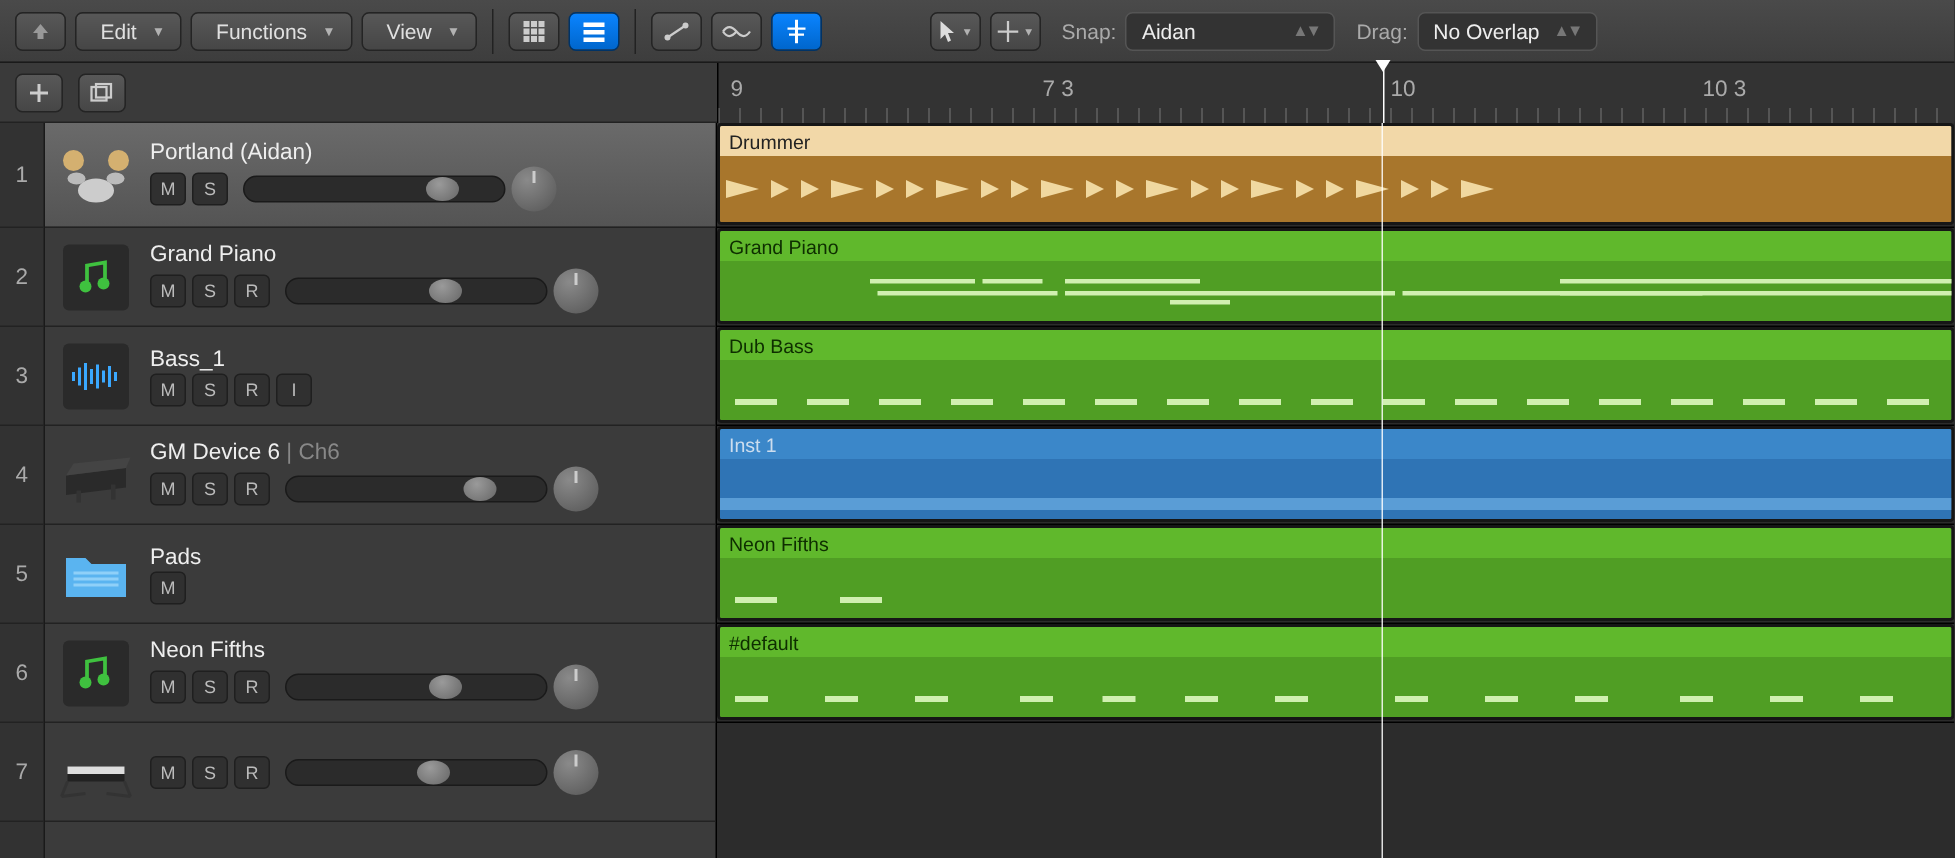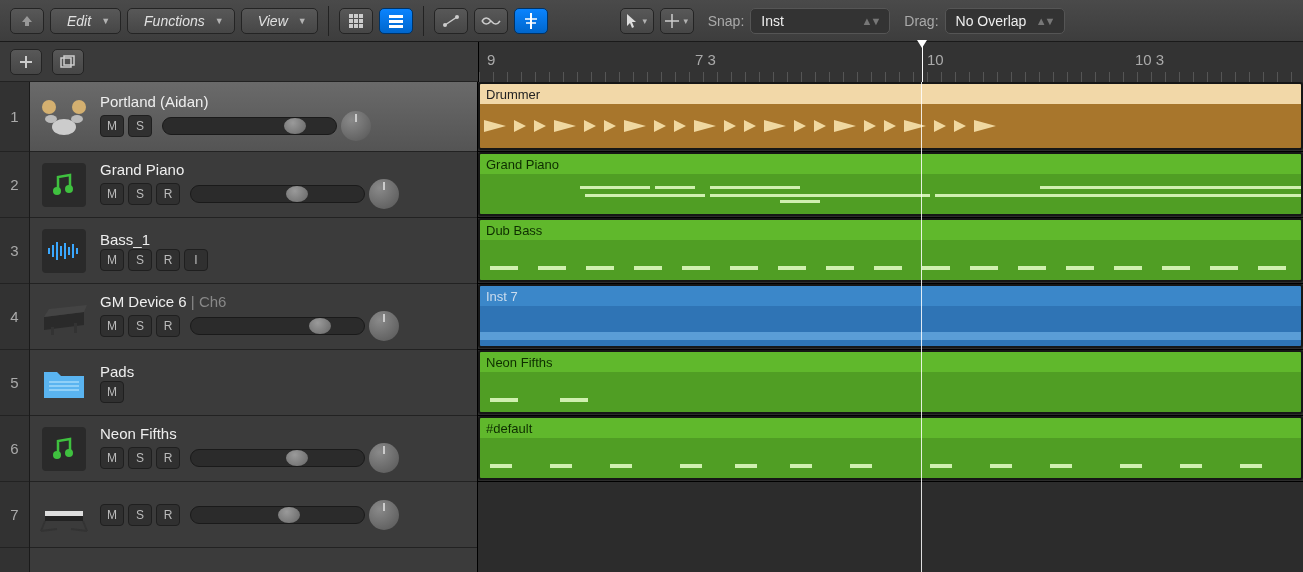--- a/index.html
+++ b/index.html
@@ -3,21 +3,21 @@
 <meta charset="utf-8">
 <style>
 * { margin: 0; padding: 0; box-sizing: border-box; font-family: -apple-system, "Helvetica Neue", Arial, sans-serif; }
 body { background: #2f2f2f; overflow: hidden; width: 1303px; height: 572px; }
 
 
 .toolbar { height: 42px; background: linear-gradient(#4a4a4a,#3d3d3d); display: flex; align-items: center; padding: 0 10px; gap: 6px; border-bottom: 1px solid #1a1a1a; }
 .tbtn { background: linear-gradient(#585858,#464646); border: 1px solid #242424; border-radius: 5px; height: 26px; display: inline-flex; align-items: center; justify-content: center; color: #ddd; font-size: 13px; padding: 0 10px; cursor: pointer; }
 .tbtn.icon { padding: 0; width: 34px; }
 .tbtn.active { background: linear-gradient(#0a84ff,#0066cc); border-color: #003366; color: #fff; }
-.menuLabel { color: #e0e0e0; font-size: 14px; padding: 0 6px; font-style: italic; }
+.menuLabel { color: #e0e0e0; font-size: 14px; padding: 0 6px; }
 .chev { margin-left: 4px; font-size: 9px; opacity: .7; }
 .sep { width: 1px; height: 30px; background: #222; margin: 0 4px; }
 .snapLbl { color: #aaa; font-size: 14px; margin-left: 8px; }
 .select { background: #333; border: 1px solid #555; border-radius: 5px; height: 26px; display: inline-flex; align-items: center; color: #eee; font-size: 14px; padding: 0 10px; min-width: 140px; justify-content: space-between; }
 .updown { color: #777; font-size: 11px; letter-spacing: -2px; }
 
 
 .subbar { height: 40px; background: #3a3a3a; display: flex; align-items: center; padding: 0 10px; gap: 10px; border-bottom: 1px solid #222; position: relative; }
 .sbtn { background: linear-gradient(#585858,#464646); border: 1px solid #242424; border-radius: 5px; height: 26px; width: 32px; display: inline-flex; align-items: center; justify-content: center; color: #ccc; cursor: pointer; }
 .spacer { flex: 1; }
@@ -146,21 +146,21 @@
   </div>
   <div class="tbtn icon">
     <svg width="14" height="14" viewBox="0 0 14 14">
         <line x1="7" y1="0" x2="7" y2="14" stroke="#ccc" stroke-width="1.5"></line>
         <line x1="0" y1="7" x2="14" y2="7" stroke="#ccc" stroke-width="1.5"></line>
       </svg>
       <span class="chev">▾</span>
   </div>
   <span class="snapLbl">Snap:</span>
   <div class="select">
-      <span>Inst</span>
+      <span>Aidan</span>
       <span class="updown">▲▼</span>
     </div>
   <span class="snapLbl">Drag:</span>
   <div class="select" style="min-width:120px">
       <span>No Overlap</span>
       <span class="updown">▲▼</span>
     </div>
 </div>
 
 <div class="subbar">
@@ -433,21 +433,21 @@
               <div style="left:634px"></div>
               <div style="left:682px"></div>
               <div style="left:730px"></div>
               <div style="left:778px"></div>
             </div>
           </div>
       </div>
     </div>
       <div class="lane">
       <div class="region blue">
-        <div class="reghead">Inst 7</div>
+        <div class="reghead">Inst 1</div>
         <div class="regbody">
             <div style="position:absolute;left:0;right:0;bottom:6px;height:8px;background:#5a9dd6"></div>
           </div>
       </div>
     </div>
       <div class="lane">
       <div class="region green">
         <div class="reghead">Neon Fifths</div>
         <div class="regbody">
             <div class="dubnotes">

